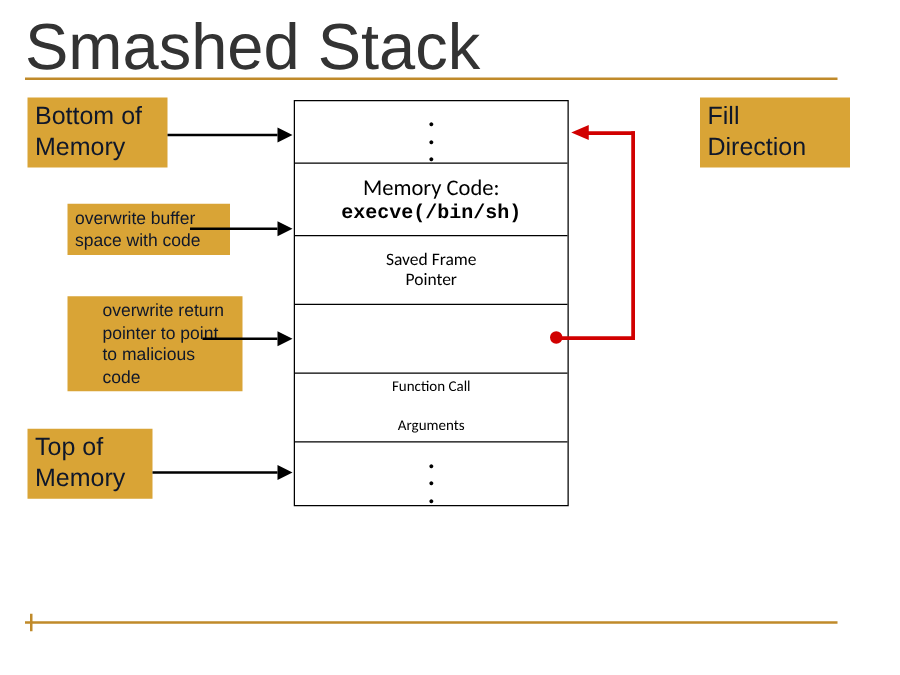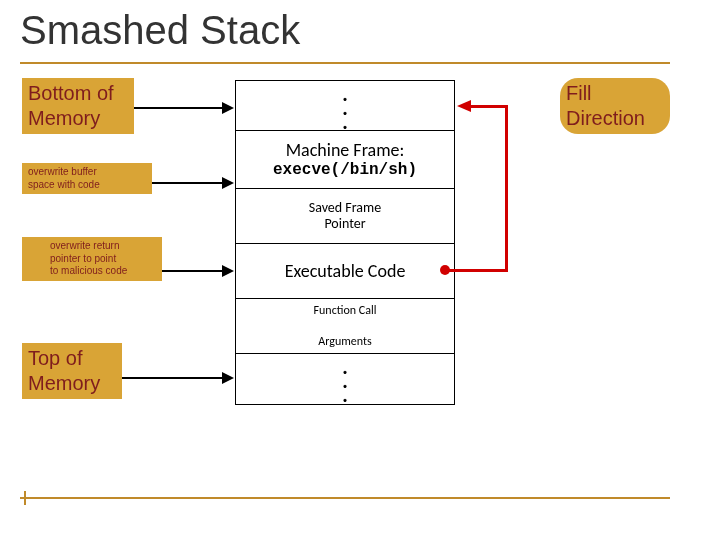--- a/index.html
+++ b/index.html
@@ -10,21 +10,21 @@
     background: #fff;
     font-family: Verdana, Geneva, sans-serif;
     position: relative;
     overflow: hidden;
   }
   .title {
     position: absolute;
     left: 20px;
     top: 8px;
     font-family: Verdana, Geneva, sans-serif;
-    font-size: 40px;
+    font-size: 52px;
     color: #333;
   }
   .title-underline {
     position: absolute;
     left: 20px;
     top: 62px;
     width: 650px;
     height: 2px;
     background: #c08a2a;
   }
@@ -40,28 +40,28 @@
     position: absolute;
     left: 24px;
     top: 491px;
     width: 2px;
     height: 14px;
     background: #c08a2a;
   }
   .label-box {
     position: absolute;
     background: #d9a436;
-    color: #7f1d1d;
+    color: #0f172a;
     padding: 3px 6px;
     font-family: "Trebuchet MS", Verdana, sans-serif;
     line-height: 1.25;
     box-sizing: border-box;
   }
   .big-label { font-size: 20px; }
-  .small-label { font-size: 10px; }
+  .small-label { font-size: 14px; margin-left: 32px; }
 
   
   .stack {
     position: absolute;
     left: 235px;
     top: 80px;
     width: 220px;
     border: 1px solid #000;
     box-sizing: border-box;
     text-align: center;
@@ -120,38 +120,37 @@
 <div class="title-underline"></div>
 
 <div class="label-box big-label" style="left:22px; top:78px; width:112px;">Bottom of<br>Memory</div>
 
 <div class="label-box small-label" style="left:22px; top:163px; width:130px;">overwrite buffer<br>space with code</div>
 
 <div class="label-box small-label" style="left:22px; top:237px; width:140px;padding-left:28px;">overwrite return<br>pointer to point<br>to malicious code</div>
 
 <div class="label-box big-label" style="left:22px; top:343px; width:100px;">Top of<br>Memory</div>
 
-<div class="label-box big-label" style="left:560px; top:78px; width:110px;border-radius:18px;">Fill<br>Direction</div>
+<div class="label-box big-label" style="left:560px; top:78px; width:120px;">Fill<br>Direction</div>
 
 <div class="stack">
   <div class="cell c-dots">
     <div>.</div>
     <div>.</div>
     <div>.</div>
   </div>
   <div class="cell c-mc">
-    <div>Machine Frame:</div>
+    <div>Memory Code:</div>
     <div class="mono">execve(/bin/sh)</div>
   </div>
   <div class="cell c-sfp">
     <div>Saved Frame</div>
     <div>Pointer</div>
   </div>
   <div class="cell c-np">
-    <div>Executable Code</div>
   </div>
   <div class="cell c-fca">
     <div>Function Call</div>
     <div>Arguments</div>
   </div>
   <div class="cell c-dots">
     <div>.</div>
     <div>.</div>
     <div>.</div>
   </div>

